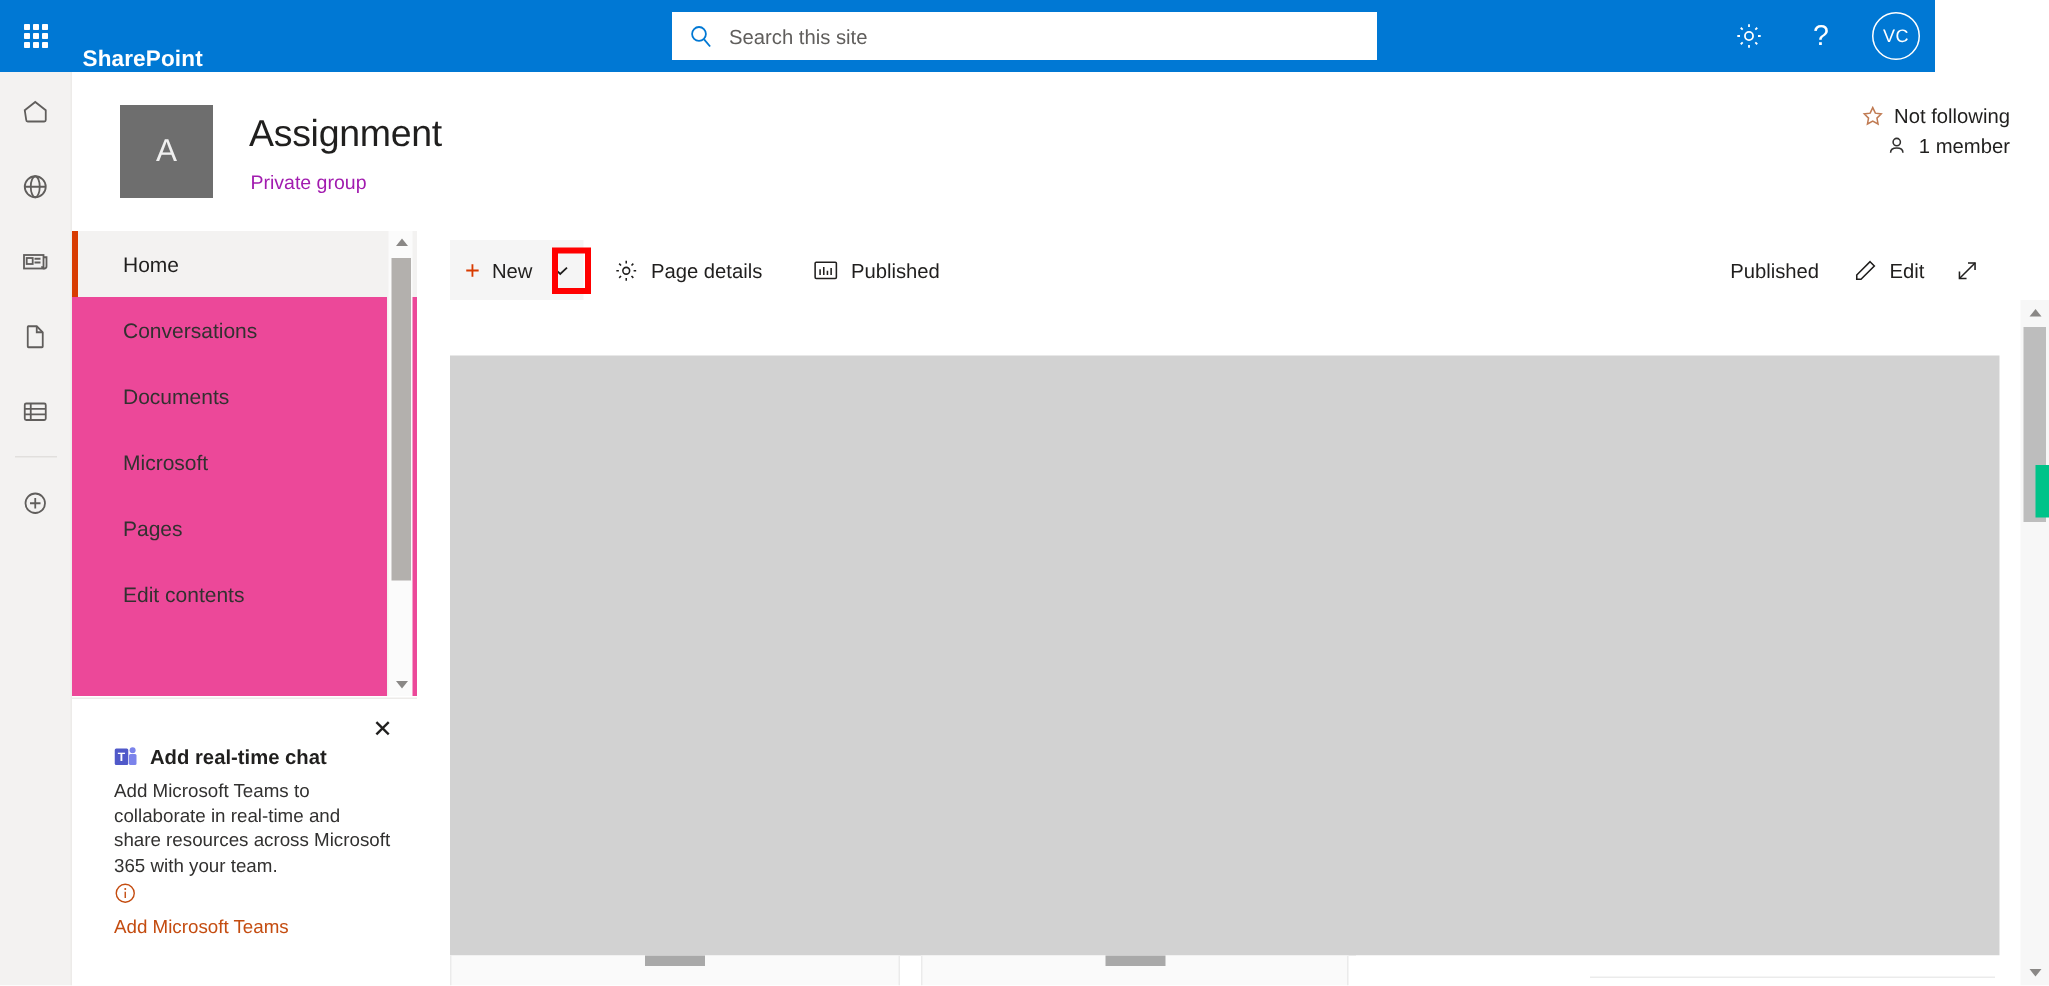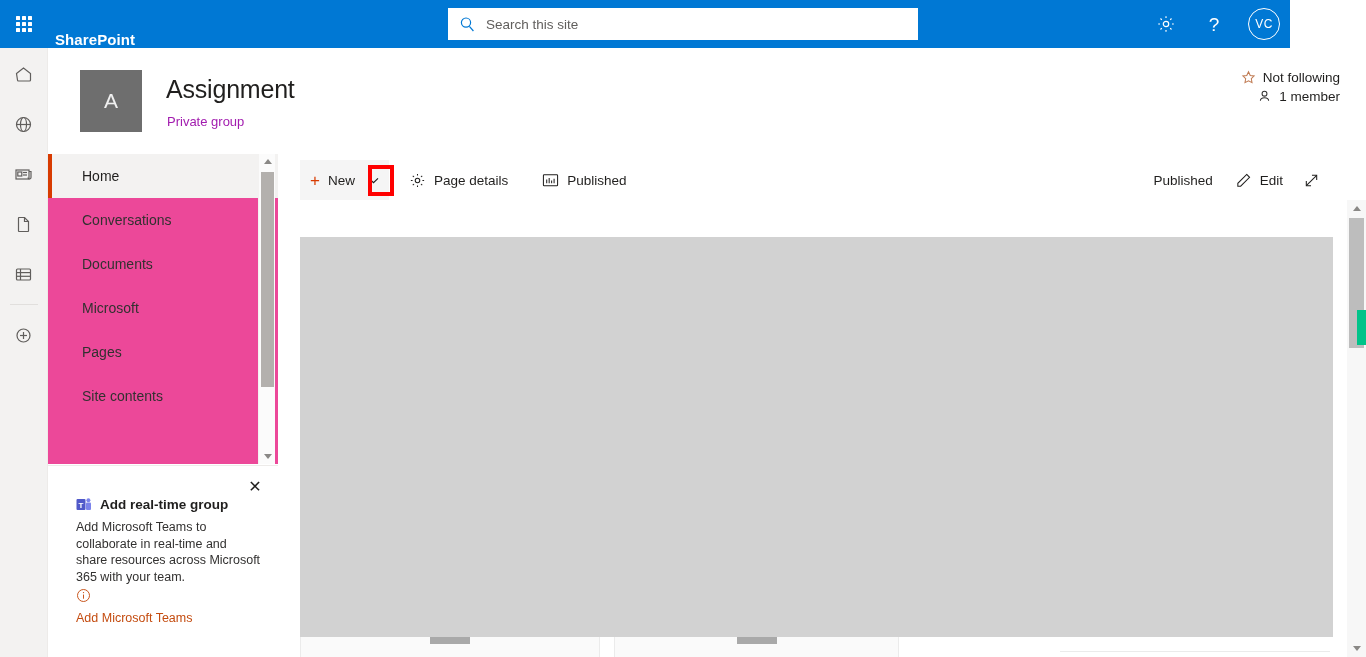--- a/index.html
+++ b/index.html
@@ -308,21 +308,21 @@
     <div class="nav-item">
       <span>Documents</span>
     </div>
     <div class="nav-item">
       <span>Microsoft</span>
     </div>
     <div class="nav-item">
       <span>Pages</span>
     </div>
     <div class="nav-item">
-      <span>Site contents</span>
+      <span>Edit contents</span>
     </div>
   </div>
 
   <div class="nav-scrollbar">
     <div class="sb-arrow up">
         <span class="tri up"></span>
       </div>
     <div class="nav-thumb"></div>
     <div class="sb-arrow down">
         <span class="tri down"></span>
@@ -333,21 +333,21 @@
     <div class="promo-close">✕</div>
     <div class="promo-head">
       <span class="teams-icon">
         <svg width="17" height="15" viewBox="0 0 17 15">
           <rect x="0.5" y="2" width="9" height="11" rx="1" fill="#5059c9"></rect>
           <text x="5" y="10.6" font-size="8" fill="#ffffff" text-anchor="middle" font-family="Liberation Sans, sans-serif">T</text>
           <circle cx="12.4" cy="3.2" r="2" fill="#7b83eb"></circle>
           <rect x="10" y="5.6" width="5" height="7.4" rx="1" fill="#7b83eb"></rect>
         </svg>
       </span>
-      <span>Add real-time group</span>
+      <span>Add real-time chat</span>
     </div>
     <div class="promo-body">Add Microsoft Teams to collaborate in real-time and share resources across Microsoft 365 with your team.</div>
     <div class="promo-info">
       <svg width="15" height="15" viewBox="0 0 16 16" fill="none" stroke="#c44c10" stroke-width="1">
         <circle cx="8" cy="8" r="6.4"></circle>
         <line x1="8" y1="7" x2="8" y2="11.4"></line>
         <circle cx="8" cy="4.9" r="0.7" fill="#c44c10" stroke="none"></circle>
       </svg>
     </div>
     <div class="promo-link">Add Microsoft Teams</div>

